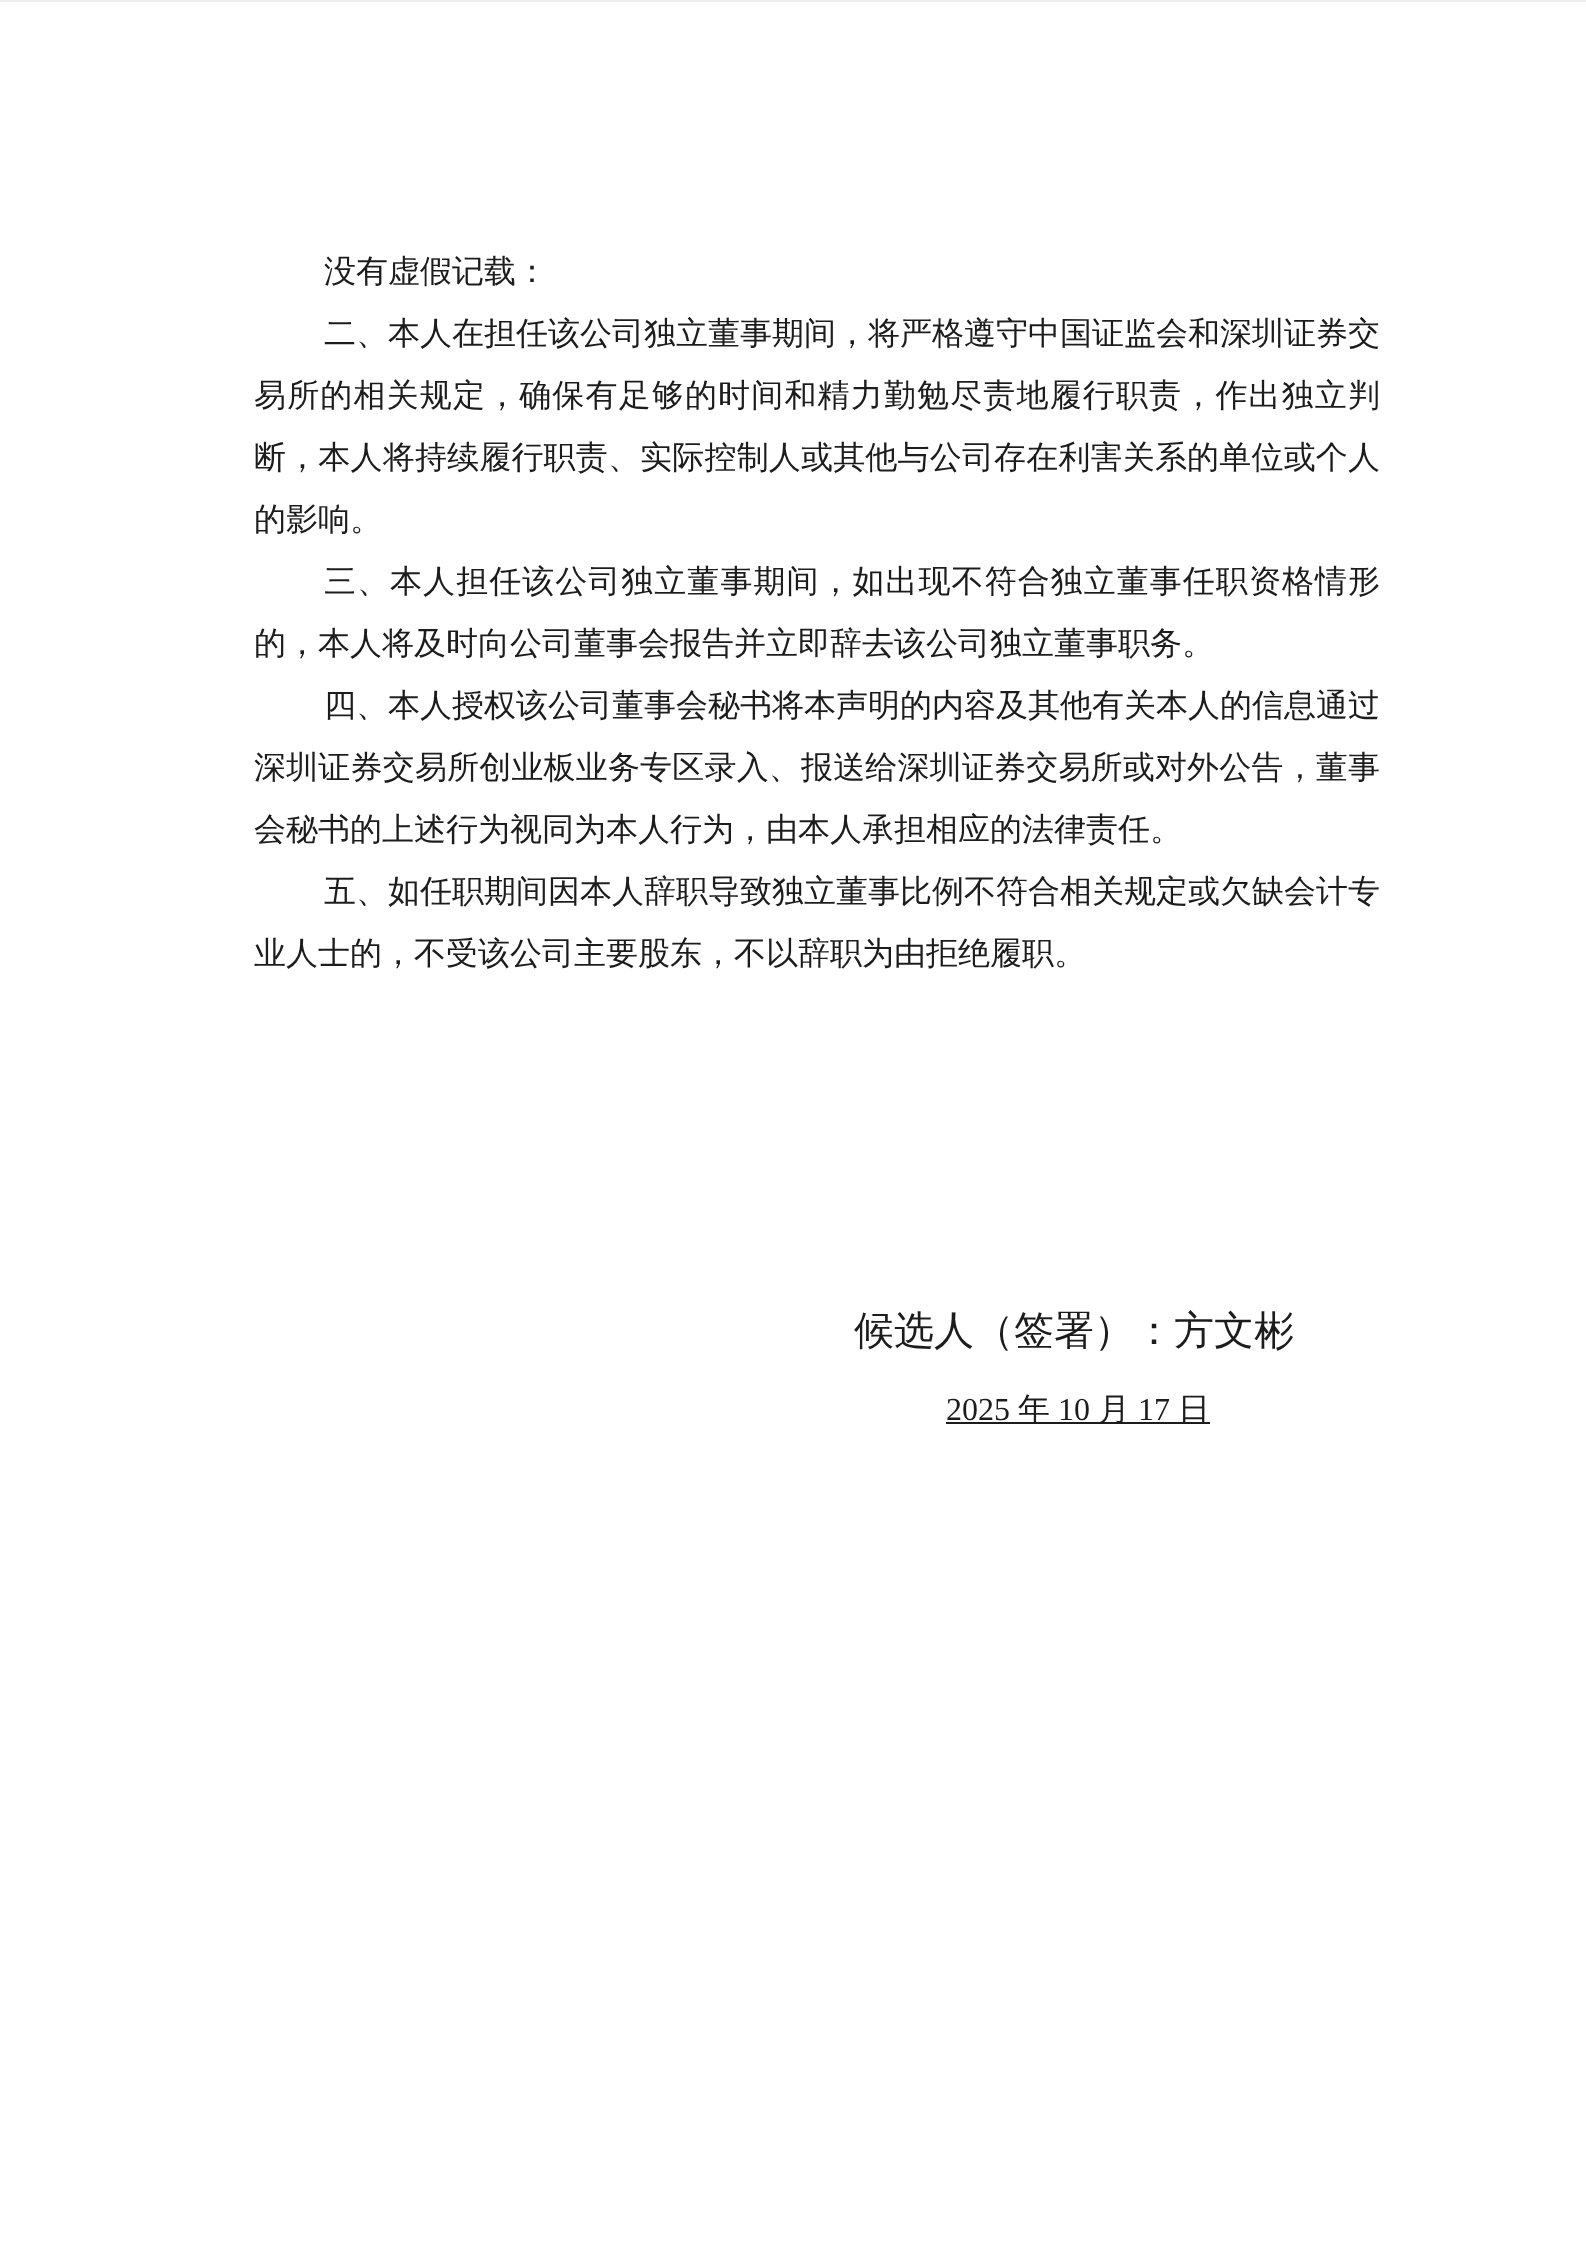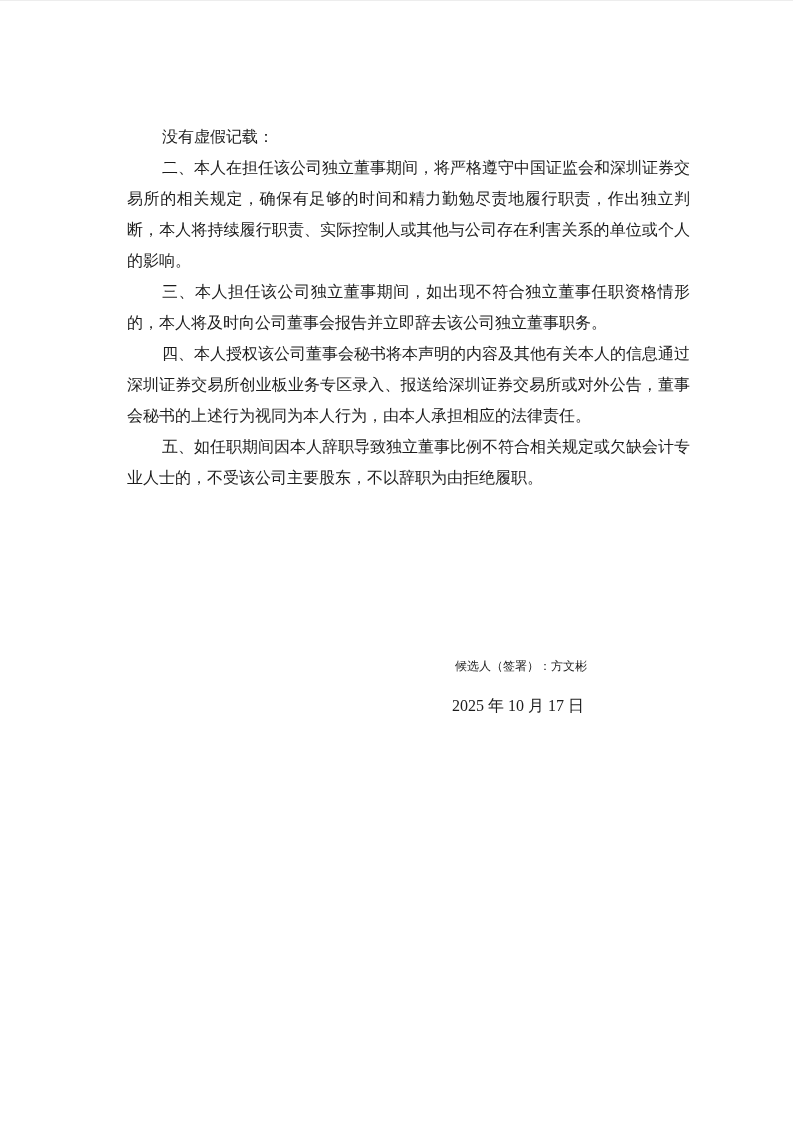--- a/index.html
+++ b/index.html
@@ -30,32 +30,32 @@
   }
   .doc-body p {
     margin: 0;
     padding: 0;
     text-indent: 35px;
   }
   .signature-line {
     position: absolute;
     left: 427px;
     top: 650px;
-    font-size: 12px;
+    font-size: 20px;
     line-height: 31px;
     white-space: nowrap;
-    margin-left: 28px;
   }
   .date-line {
     position: absolute;
-    left: 452px;
+    left: 473px;
     top: 689px;
     font-size: 16px;
     line-height: 31px;
     white-space: nowrap;
+    text-decoration: underline;
   }
 </style>
 </head>
 <body>
 
 <div class="page">
   <div class="doc-body">
     <p>没有虚假记载：</p>
     <p>二、本人在担任该公司独立董事期间，将严格遵守中国证监会和深圳证券交易所的相关规定，确保有足够的时间和精力勤勉尽责地履行职责，作出独立判断，本人将持续履行职责、实际控制人或其他与公司存在利害关系的单位或个人的影响。</p>
     <p>三、本人担任该公司独立董事期间，如出现不符合独立董事任职资格情形的，本人将及时向公司董事会报告并立即辞去该公司独立董事职务。</p>

